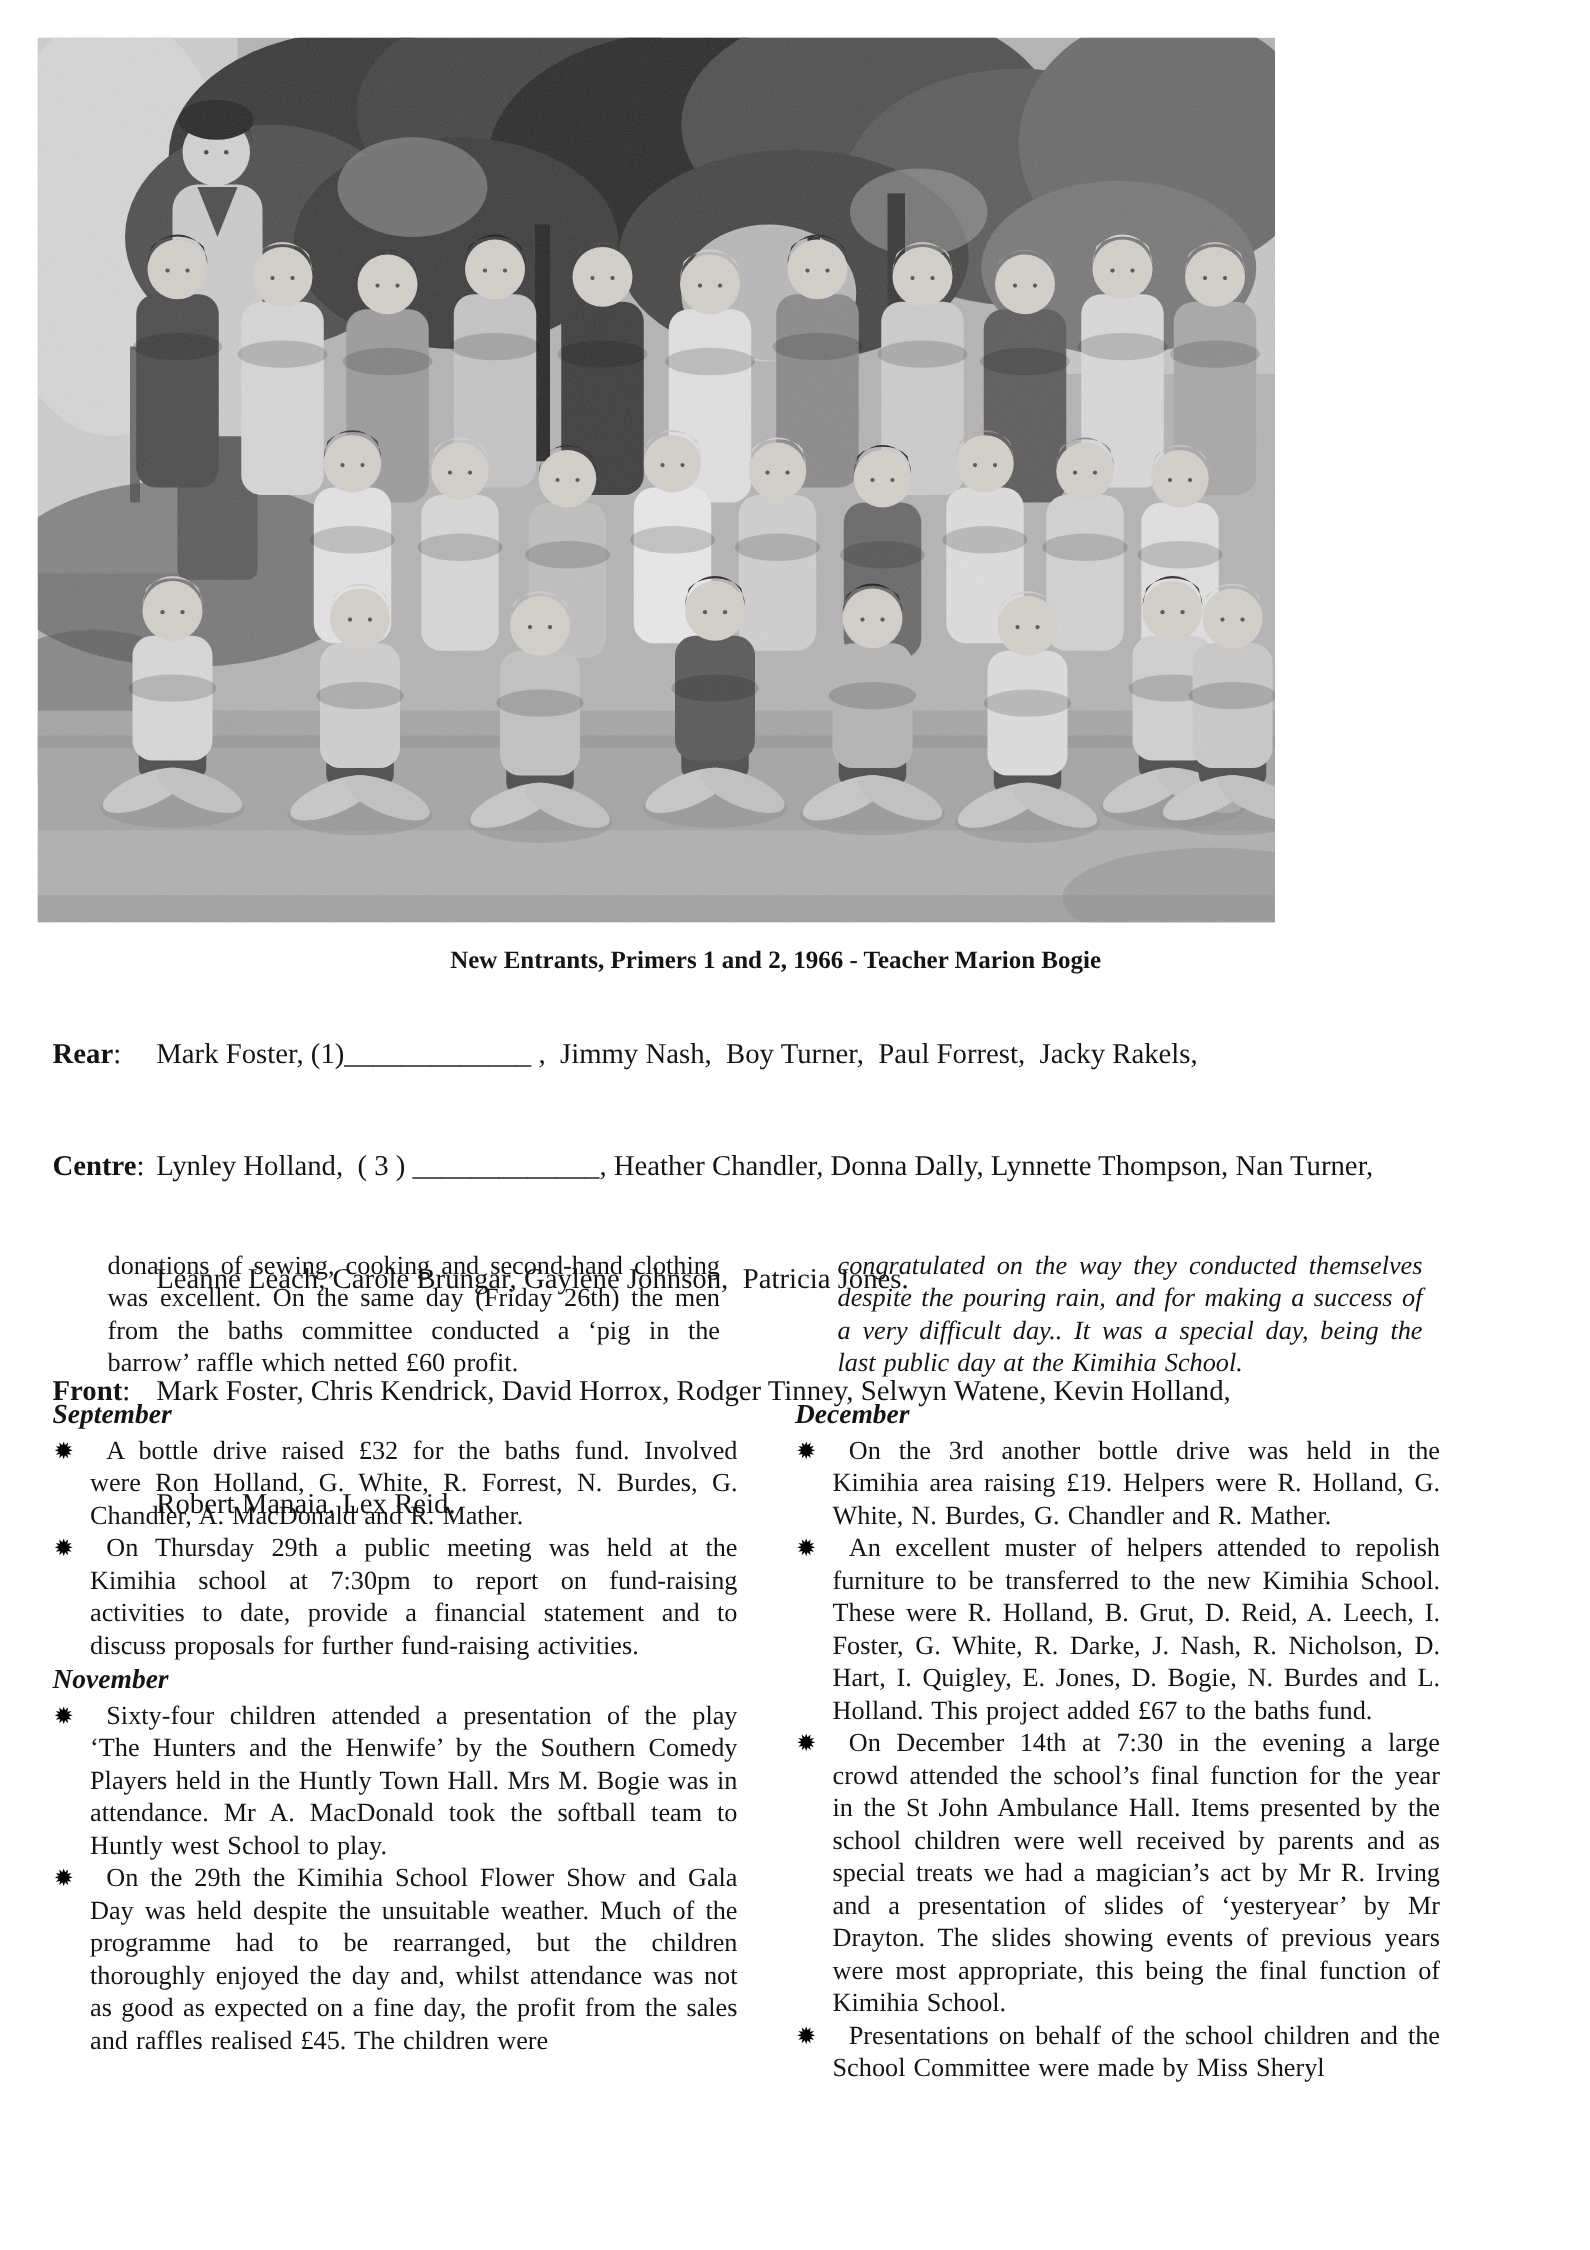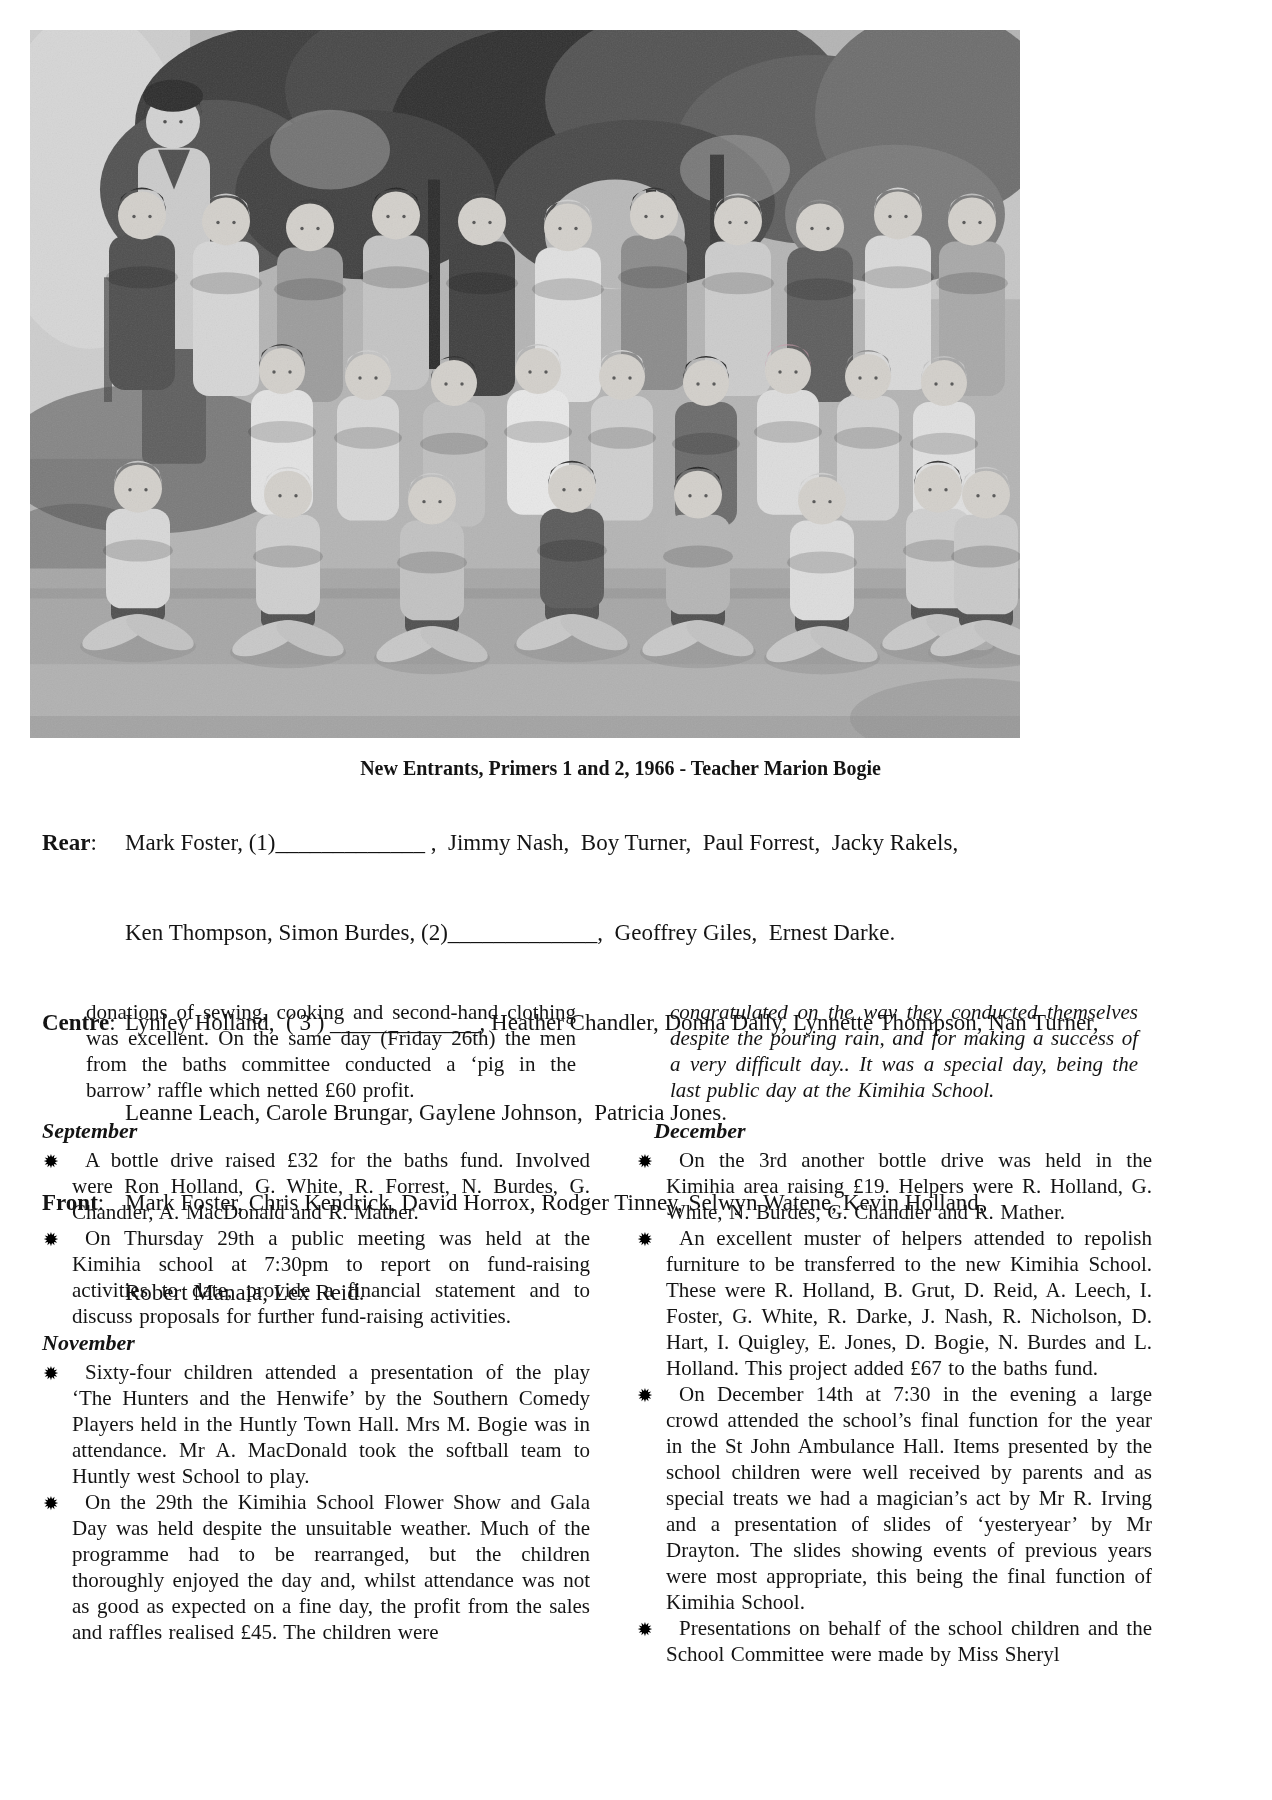--- a/index.html
+++ b/index.html
@@ -38,21 +38,21 @@
   }
   .col-left  { left:42px;  width:548px; }
   .col-right { left:636px; width:516px; }
   .para { margin:14px; padding-left:30px; }
   .col-right .intro { padding-left:20px;font-style:italic; }
   .month {
     margin:0; padding:0; font-size:22px; line-height:28px;
     font-weight:bold; font-style:italic;
   }
   .col-left  .month { margin-bottom:2px; }
-  .col-right .month { margin-top:10px; margin-bottom:2px;margin-left:18px; }
+  .col-right .month { margin-top:10px; margin-bottom:2px; }
   .bullet-item { position:relative; padding-left:30px; margin:0; }
   .bullet-item .glyph {
     position:absolute; left:1px; top:1px;
     font-family:"DejaVu Sans", sans-serif; font-size:19px; line-height:26px; color:#000;
   }
   .bullet-item p { margin:0; text-indent:13px; text-align:justify; }
 </style>
 </head>
 <body>
 
@@ -383,24 +383,20 @@
   </figure>
 
   <h1 class="caption-title">New Entrants, Primers 1 and 2, 1966 - Teacher Marion Bogie</h1>
 
   <div class="names">
     <div class="nrow">
       <span class="nlabel"><b>Rear</b><span class="colon">:</span></span>
       <span class="ntext">Mark Foster, (1)_____________ ,  Jimmy Nash,  Boy Turner,  Paul Forrest,  Jacky Rakels,</span>
     </div>
     <div class="nrow">
-      <span class="nlabel"></span>
-      <span class="ntext">Ken Thompson, Simon Burdes, (2)_____________,  Geoffrey Giles,  Ernest Darke.</span>
-    </div>
-    <div class="nrow">
       <span class="nlabel"><b>Centre</b><span class="colon">:</span></span>
       <span class="ntext">Lynley Holland,  ( 3 ) _____________, Heather Chandler, Donna Dally, Lynnette Thompson, Nan Turner,</span>
     </div>
     <div class="nrow">
       <span class="nlabel"></span>
       <span class="ntext">Leanne Leach, Carole Brungar, Gaylene Johnson,  Patricia Jones.</span>
     </div>
     <div class="nrow">
       <span class="nlabel"><b>Front</b><span class="colon">:</span></span>
       <span class="ntext">Mark Foster, Chris Kendrick, David Horrox, Rodger Tinney, Selwyn Watene, Kevin Holland,</span>

